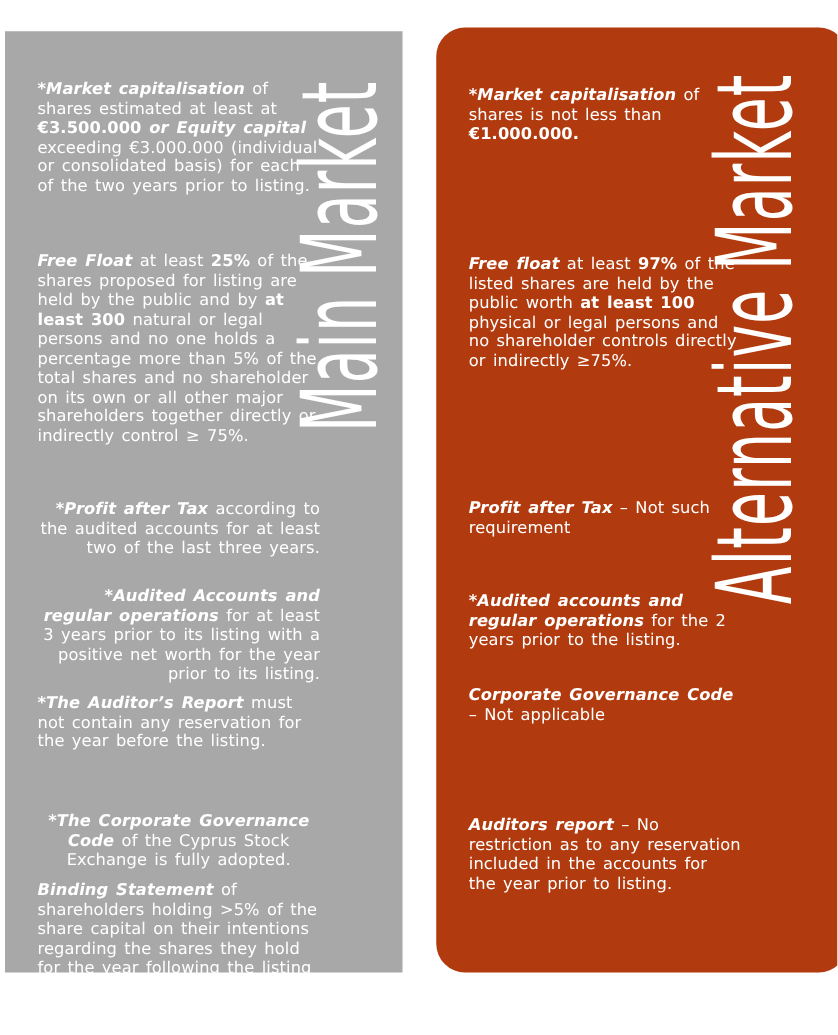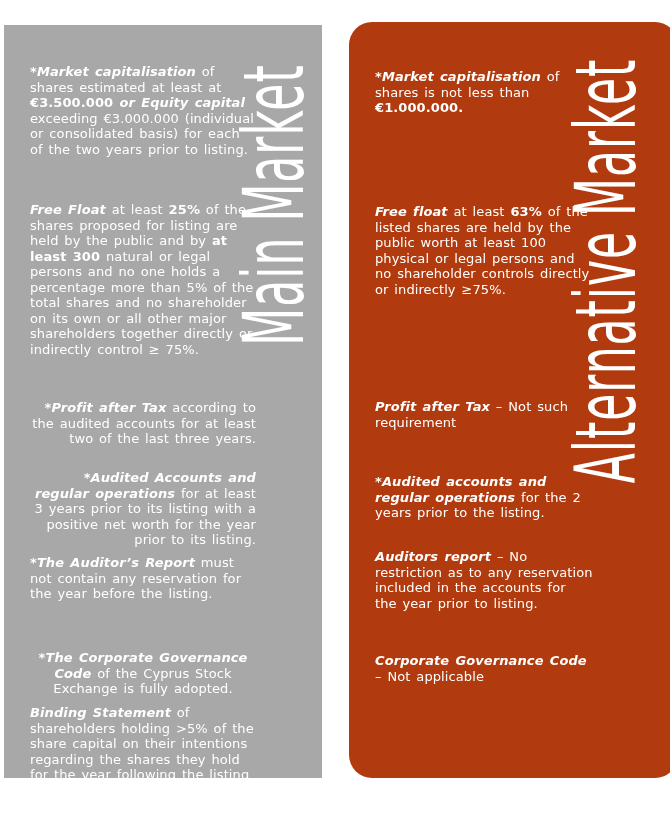--- a/index.html
+++ b/index.html
@@ -55,22 +55,22 @@
         <p class="para"><span style="font-weight: bold; font-style: italic;">*The Auditor’s Report</span><span> must not contain any reservation for the year before the listing.</span></p>
         <p class="para"><span style="font-weight: bold; font-style: italic;">*The Corporate Governance Code</span><span> of the Cyprus Stock Exchange is fully adopted.</span></p>
         <p class="para"><span style="font-weight: bold; font-style: italic;">Binding Statement</span><span> of shareholders holding &gt;5% of the share capital on their intentions regarding the shares they hold for the year following the listing year.</span></p>
       </div>
     <p class="vtitle">Main Market</p>
   </section>
 
   <section class="col" id="col-alt" style="background: rgb(177, 59, 14);">
     <div class="paras">
         <p class="para"><span style="font-weight: bold; font-style: italic;">*Market capitalisation</span><span> of shares is not less than </span><span style="font-weight: bold;">€1.000.000.</span></p>
-        <p class="para"><span style="font-weight: bold; font-style: italic;">Free float</span><span> at least </span><span style="font-weight: bold;">63%</span><span> of the listed shares are held by the public worth </span><span style="font-weight: normal;">at least 100</span><span> physical or legal persons and no shareholder controls directly or indirectly ≥75%.</span></p>
+        <p class="para"><span style="font-weight: bold; font-style: italic;">Free float</span><span> at least </span><span style="font-weight: bold;">97%</span><span> of the listed shares are held by the public worth </span><span style="font-weight: bold;">at least 100</span><span> physical or legal persons and no shareholder controls directly or indirectly ≥75%.</span></p>
         <p class="para"><span style="font-weight: bold; font-style: italic;">Profit after Tax</span><span> – Not such requirement</span></p>
         <p class="para"><span style="font-weight: bold; font-style: italic;">*Audited accounts and regular operations</span><span> for the 2 years prior to the listing.</span></p>
+        <p class="para"><span style="font-weight: bold; font-style: italic;">Corporate Governance Code</span><span> – Not applicable</span></p>
         <p class="para"><span style="font-weight: bold; font-style: italic;">Auditors report</span><span> – No restriction as to any reservation included in the accounts for the year prior to listing.</span></p>
-        <p class="para"><span style="font-weight: bold; font-style: italic;">Corporate Governance Code</span><span> – Not applicable</span></p>
       </div>
     <p class="vtitle">Alternative Market</p>
   </section>
 
 </div>
 
 </body></html>

